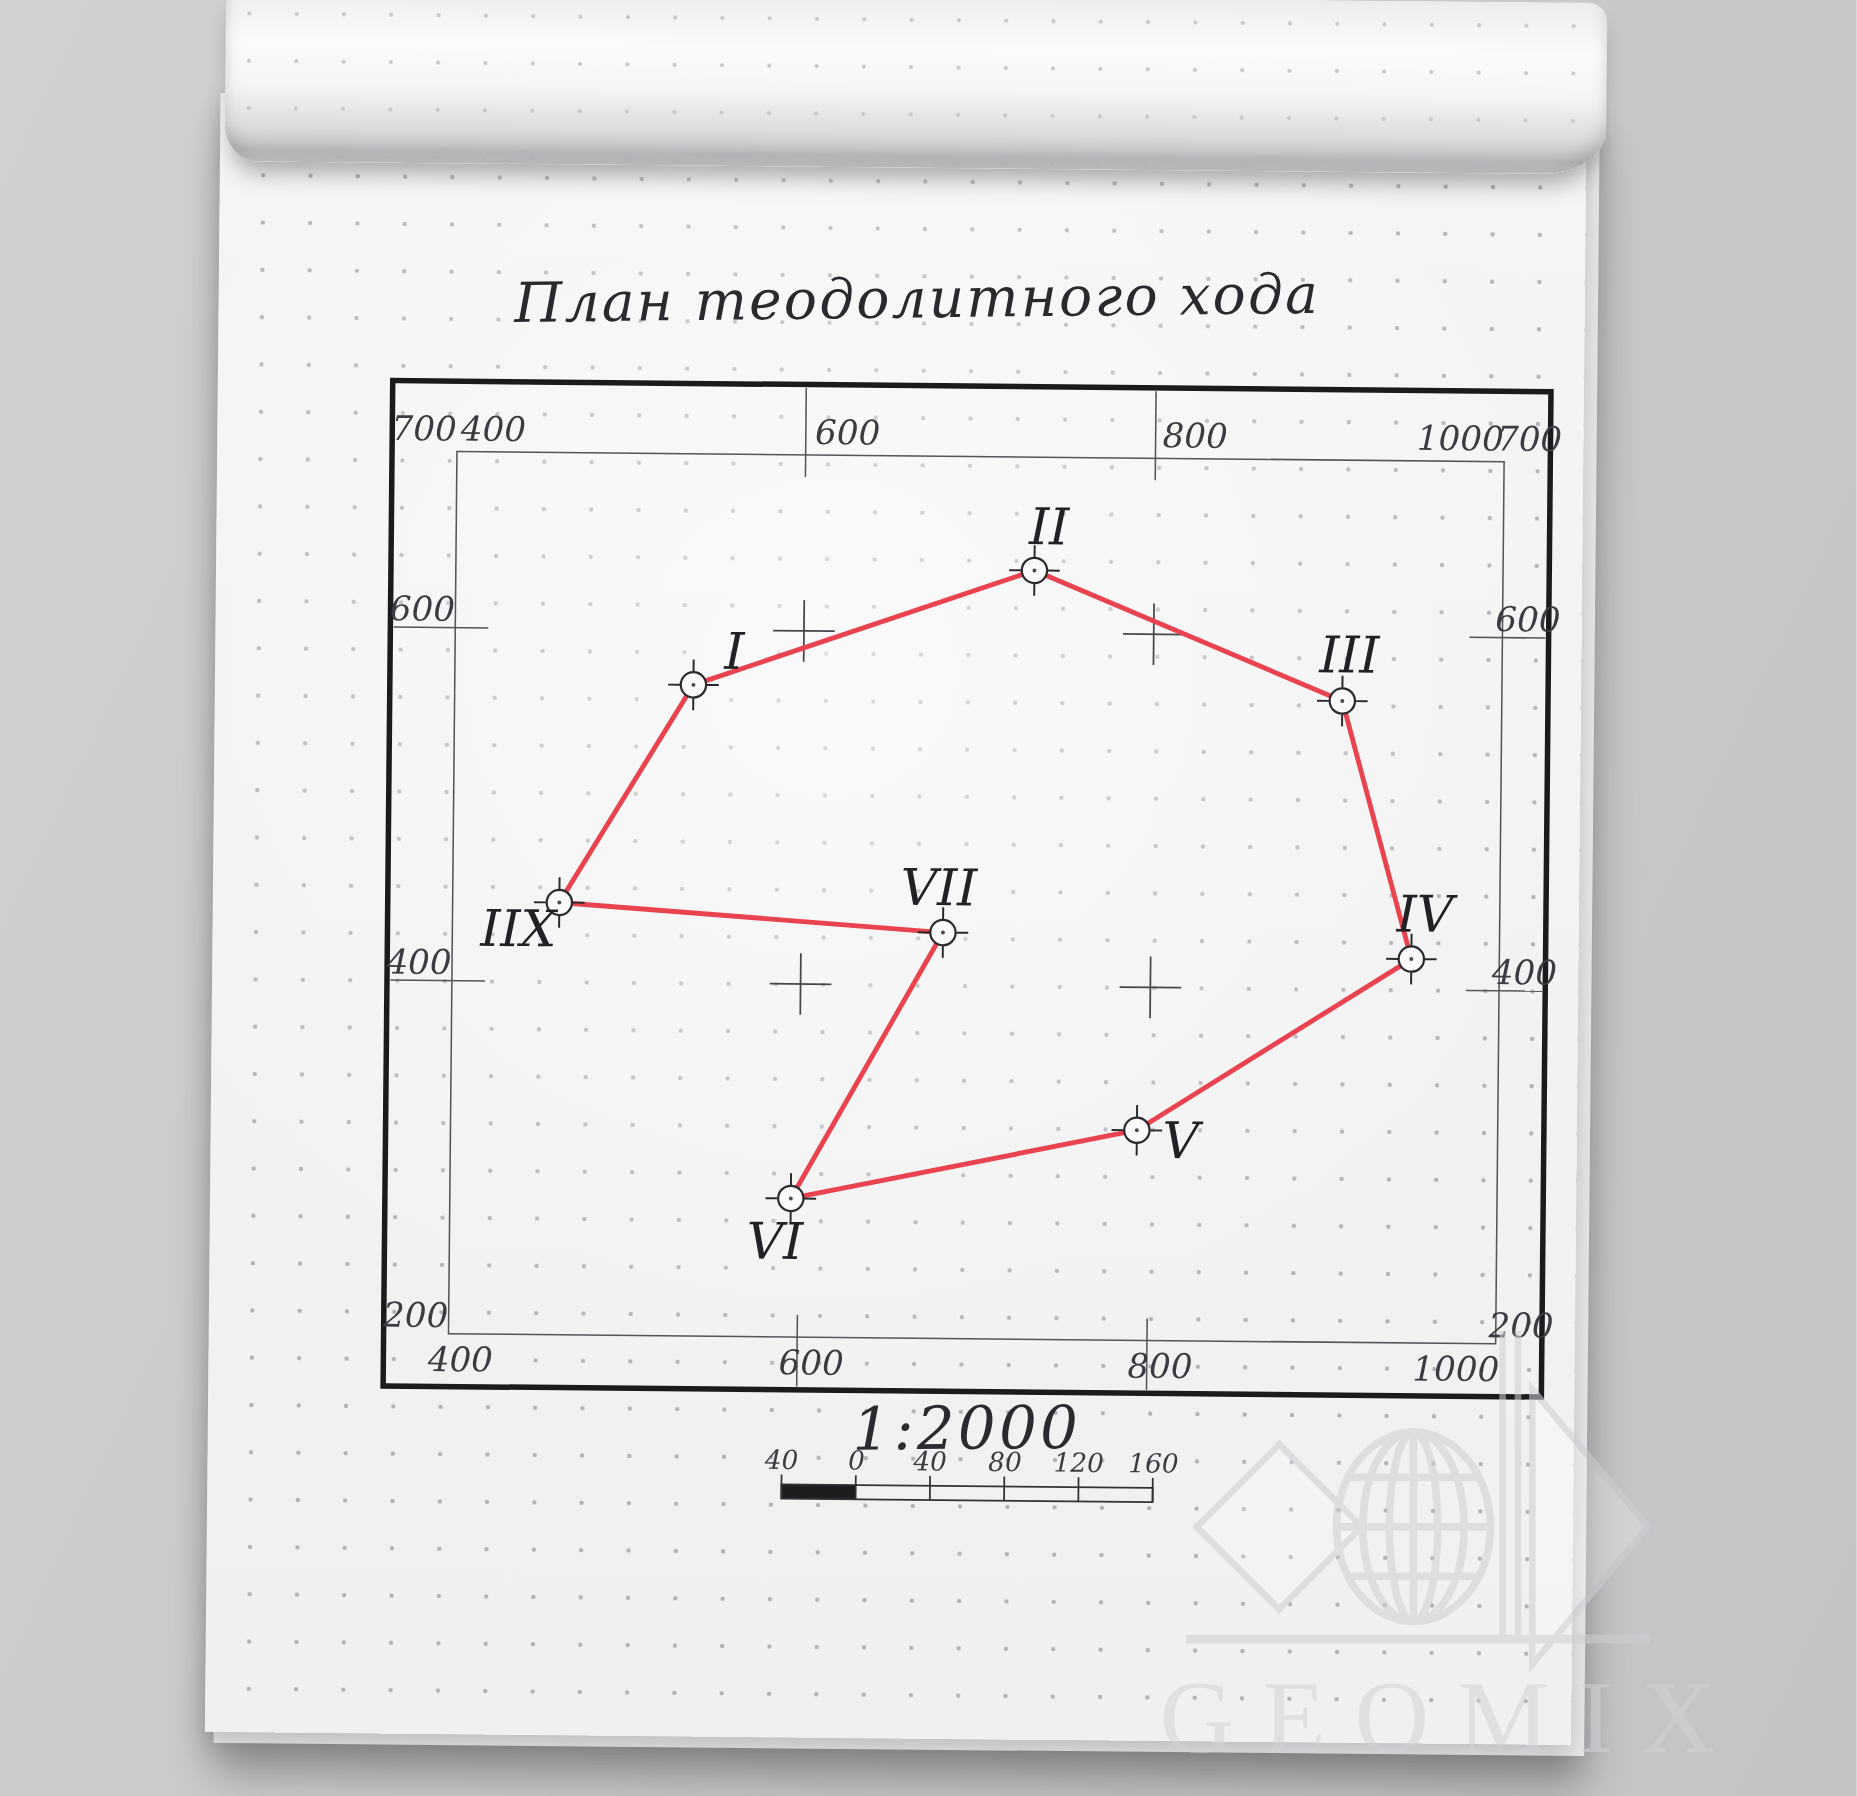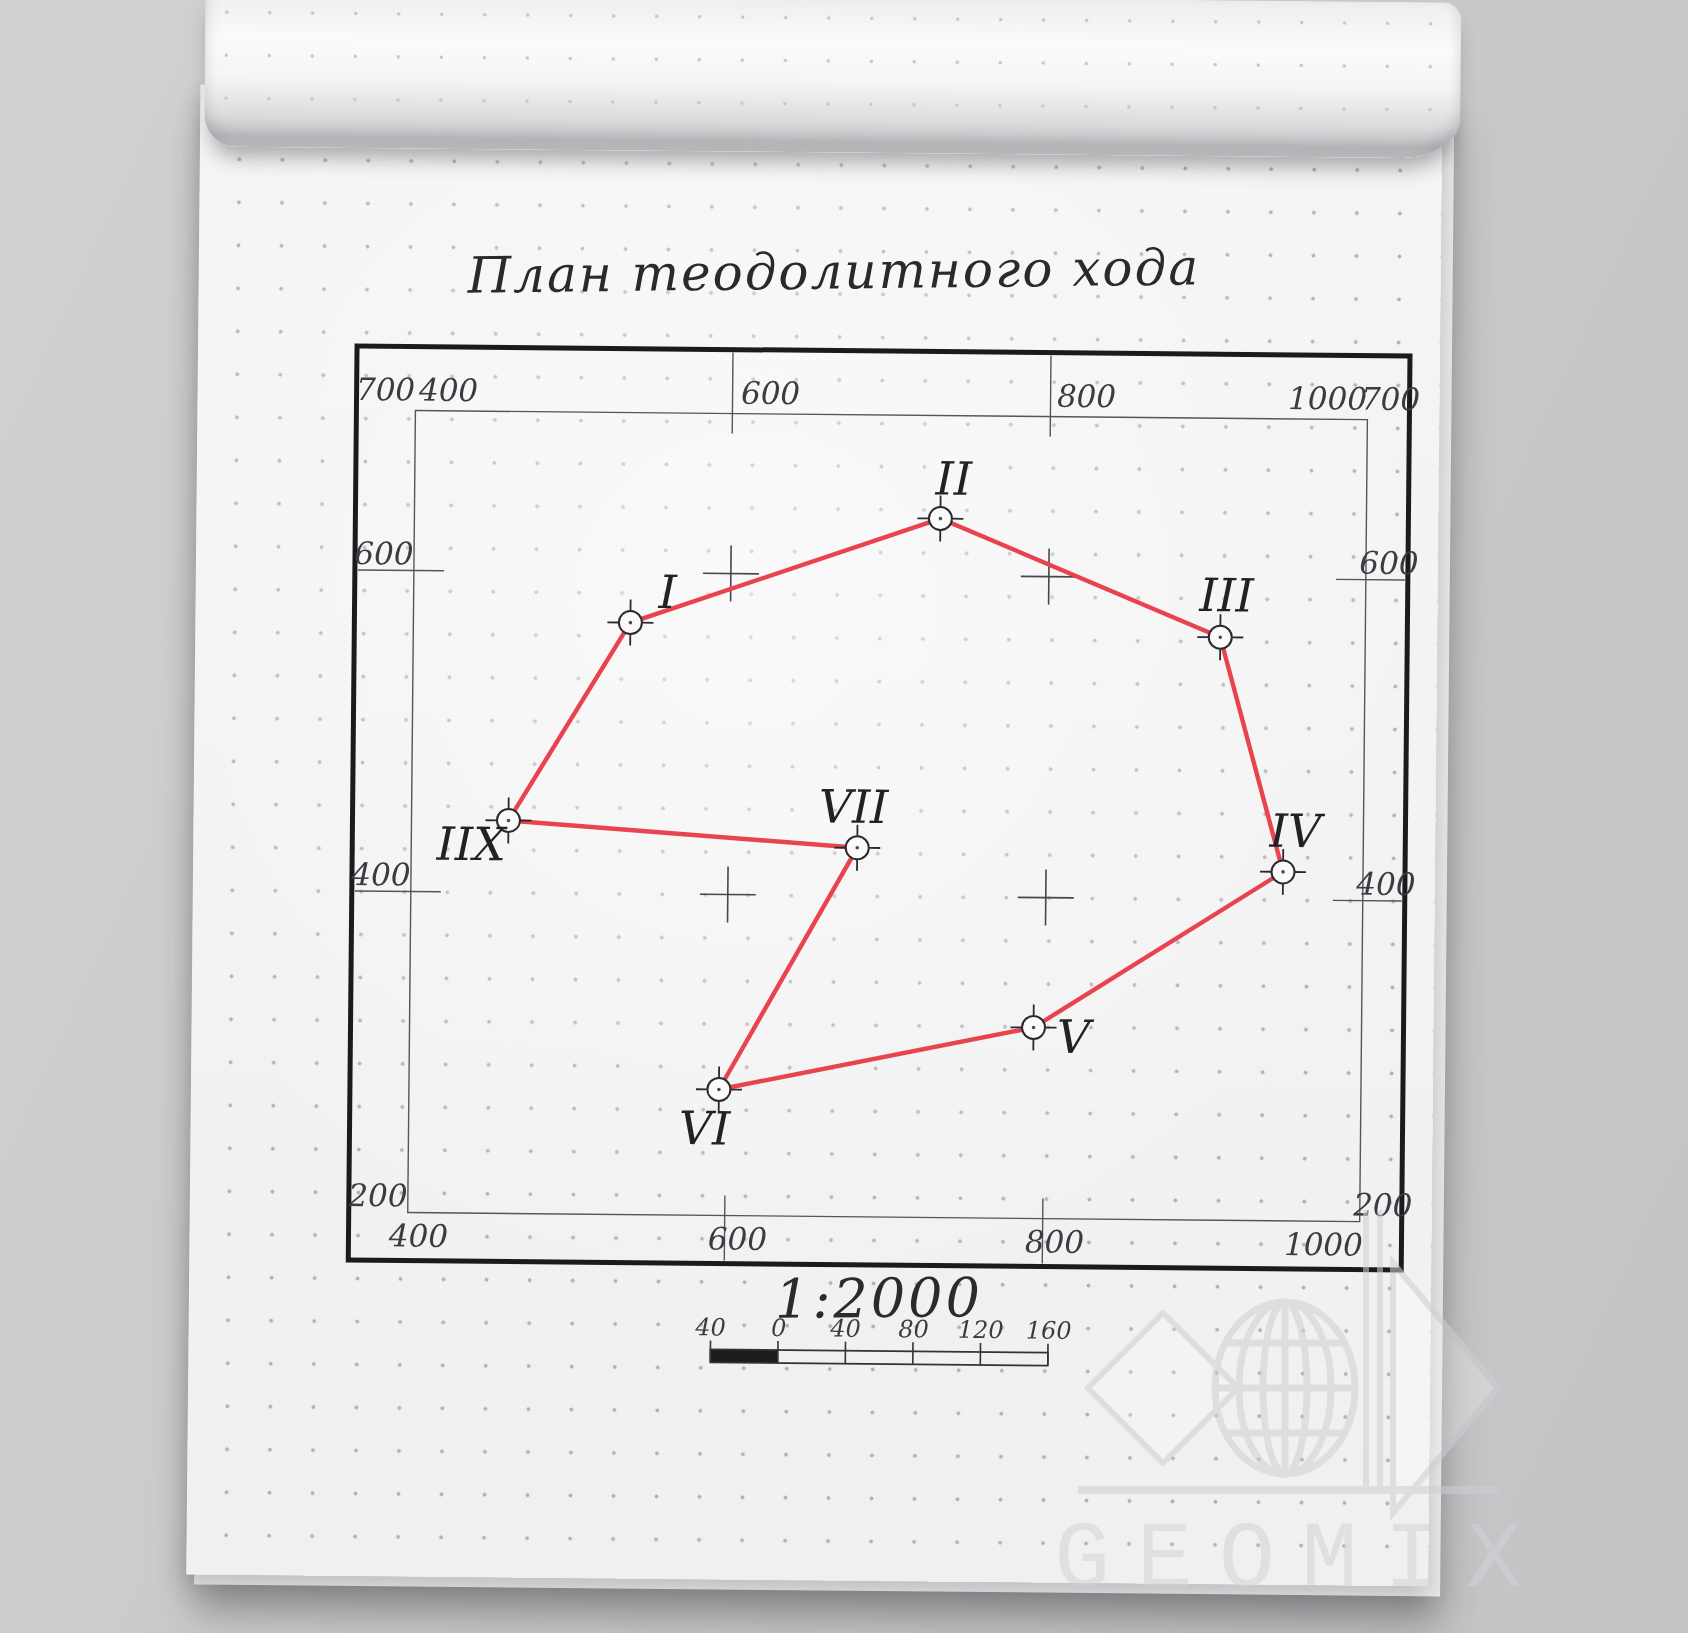--- a/index.html
+++ b/index.html
@@ -26,21 +26,21 @@
   .title{position:absolute;left:833px;top:238px;transform:translateX(-50%) rotate(-1.2deg);
          font:italic 50px "DejaVu Serif", serif;color:#2a292e;letter-spacing:2px;white-space:nowrap;}
   .scaletext{position:absolute;left:888px;top:1262px;transform:translateX(-50%) rotate(-1deg);
          font:italic 54px "DejaVu Serif", serif;color:#2b2a2f;letter-spacing:3px;}
   svg.plan{position:absolute;left:0;top:0;}
   .gridnum{font:italic 31px "DejaVu Serif", serif;fill:#3b3b41;}
   .ptlabel{font:italic 46px "DejaVu Serif", serif;fill:#222226;}
   .sbnum{font:italic 24px "DejaVu Serif", serif;fill:#3b3b41;}
   .watermark{position:absolute;left:1028px;top:1168px;width:520px;height:462px;opacity:.55;}
   .wm-text{position:absolute;left:0;top:340px;width:100%;text-align:left;
-         font-family:Liberation Mono, monospace;font-size:94px;font-weight:400;
+         font-family:Liberation Serif, serif;font-size:94px;font-weight:400;
          color:#d3d2d7;letter-spacing:26px;text-indent:26px;}
 </style>
 </head>
 <body>
 
 <div class="scene">
   <div class="tilt">
     <div class="under-sheet"></div>
     <div class="paper"></div>
     <svg id="plan-svg" class="plan" width="1688" height="1633" viewBox="0 0 1688 1633">

